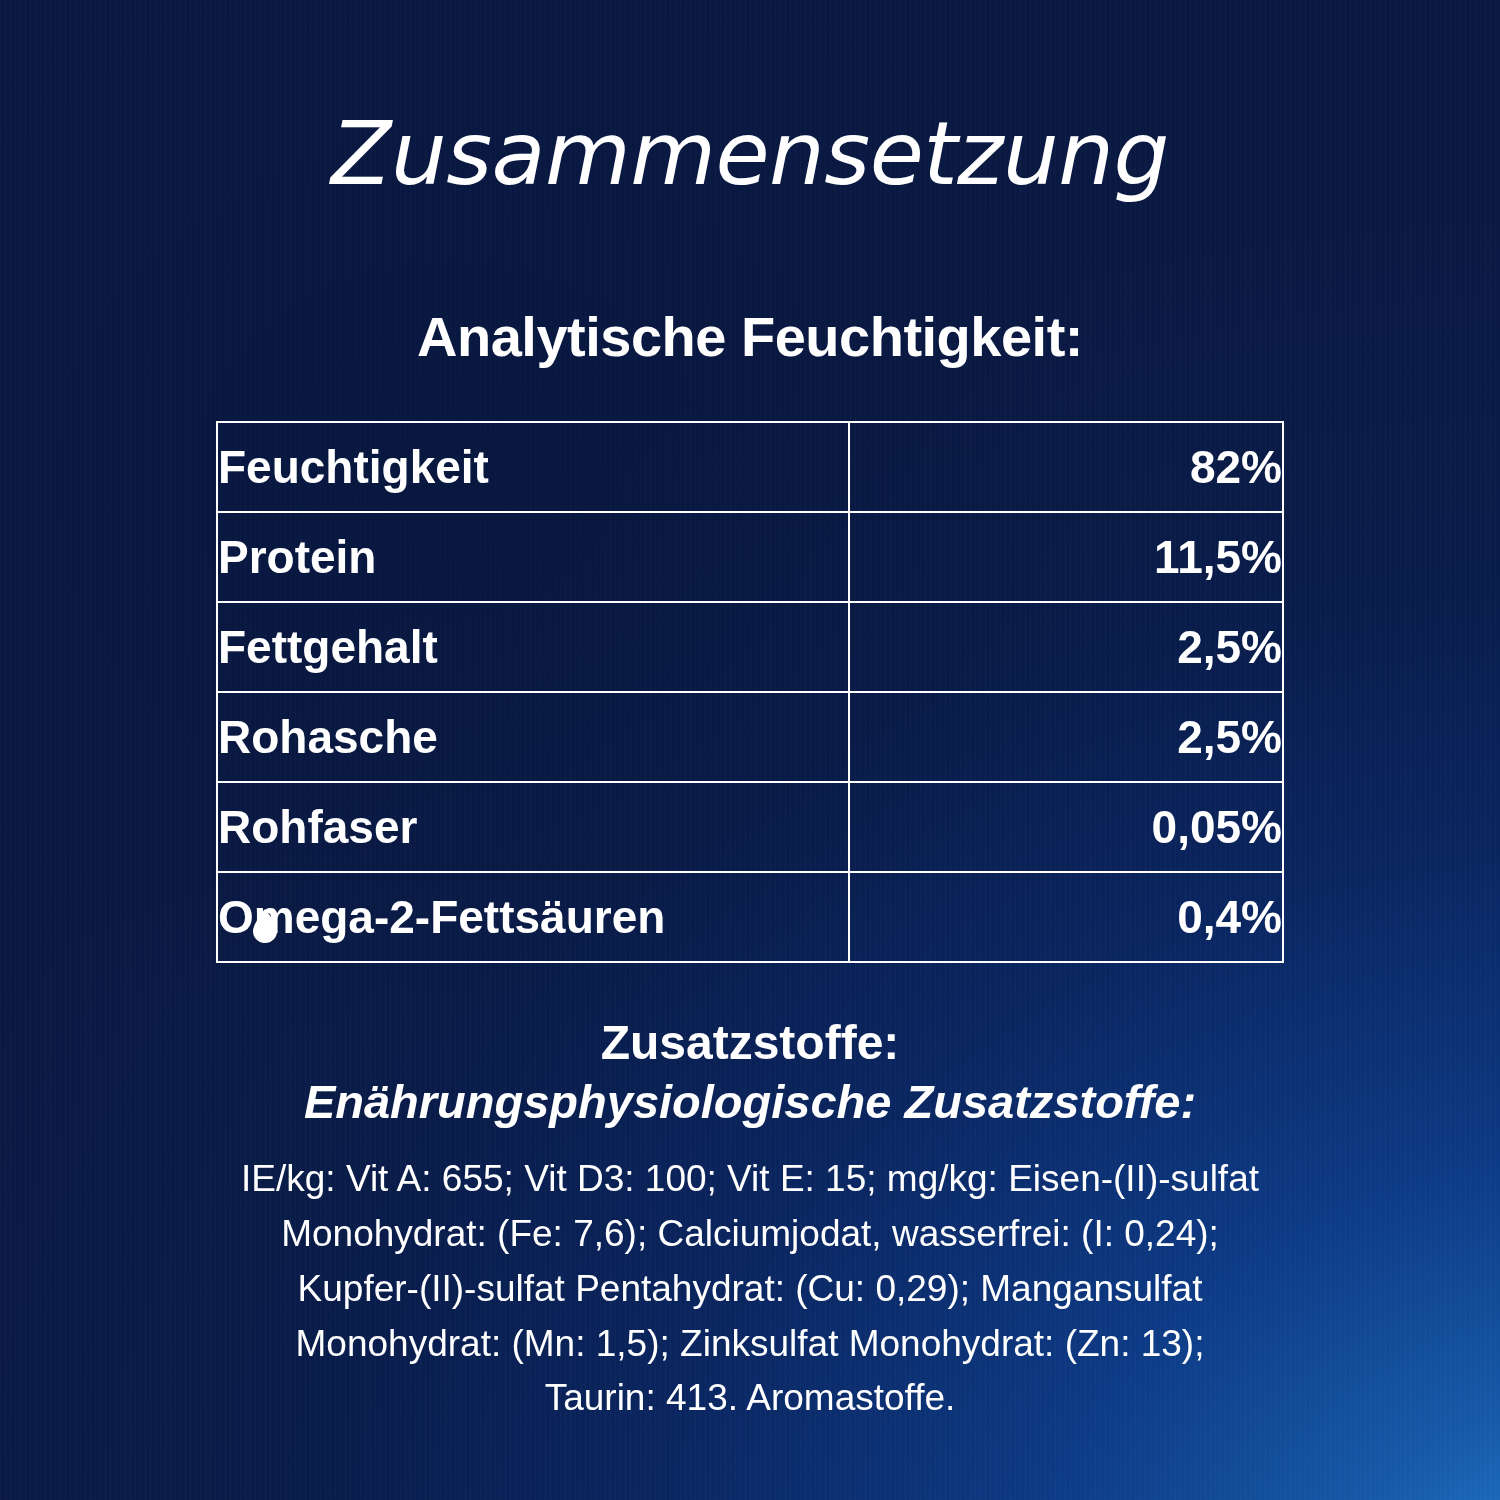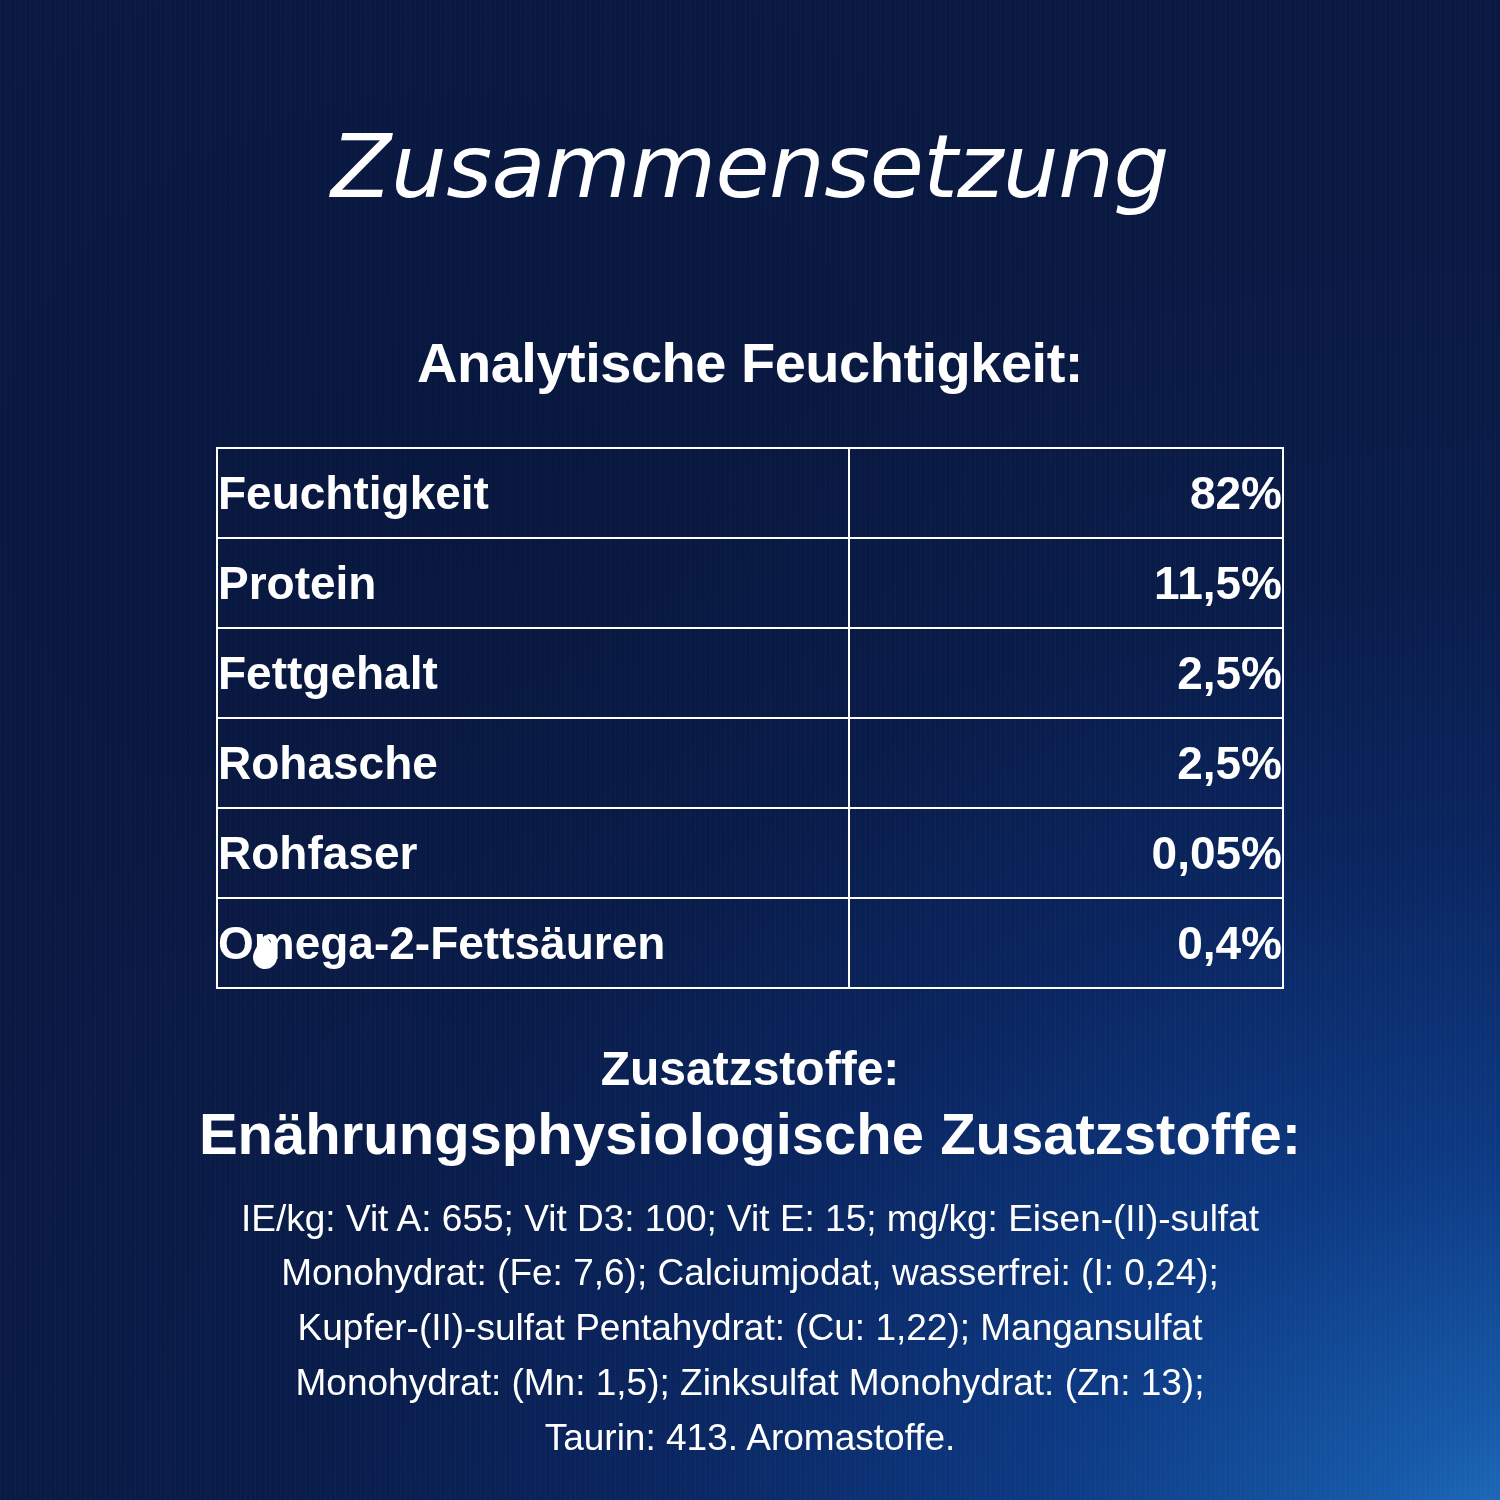--- a/index.html
+++ b/index.html
@@ -46,21 +46,21 @@
     position: relative;
     z-index: 2;
     width: 100%;
     height: 100%;
     color: #ffffff;
     text-align: center;
   }
 
   
   .main-title {
-    margin: 17px;
+    margin: 4px;
     padding-top: 104px;
     font-size: 88px;
     line-height: 1.05;
     font-weight: 400;
     font-style: italic;
     font-family: "DejaVu Sans", sans-serif;
     letter-spacing: -0.5px;
     color: #ffffff;
   }
 
@@ -118,21 +118,22 @@
   .additives {
     margin-top: 51px;
   }
   .additives-line {
     font-size: 48px;
     font-weight: bold;
     line-height: 1.22;
     color: #ffffff;
   }
   .additives-line.second {
-    font-size: 58px;
+    font-size: 47px;
+    font-style: italic;
   }
 
   .body-text {
     margin: 22px auto 0 auto;
     width: 1250px;
     font-size: 37px;
     line-height: 1.48;
     color: #ffffff;
     font-weight: 400;
   }
@@ -189,20 +190,20 @@
       </table>
     </div>
 
     <div class="additives">
       <div class="additives-line">Zusatzstoffe:</div>
       <div class="additives-line second">Enährungsphysiologische Zusatzstoffe:</div>
 
       <div class="body-text">
         <span class="ln">IE/kg: Vit A: 655; Vit D3: 100; Vit E: 15; mg/kg: Eisen-(II)-sulfat</span>
         <span class="ln">Monohydrat: (Fe: 7,6); Calciumjodat, wasserfrei: (I: 0,24);</span>
-        <span class="ln">Kupfer-(II)-sulfat Pentahydrat: (Cu: 1,22); Mangansulfat</span>
+        <span class="ln">Kupfer-(II)-sulfat Pentahydrat: (Cu: 0,29); Mangansulfat</span>
         <span class="ln">Monohydrat: (Mn: 1,5); Zinksulfat Monohydrat: (Zn: 13);</span>
         <span class="ln">Taurin: 413. Aromastoffe.</span>
       </div>
     </div>
 
   </div>
 </div>
 
 </body></html>

